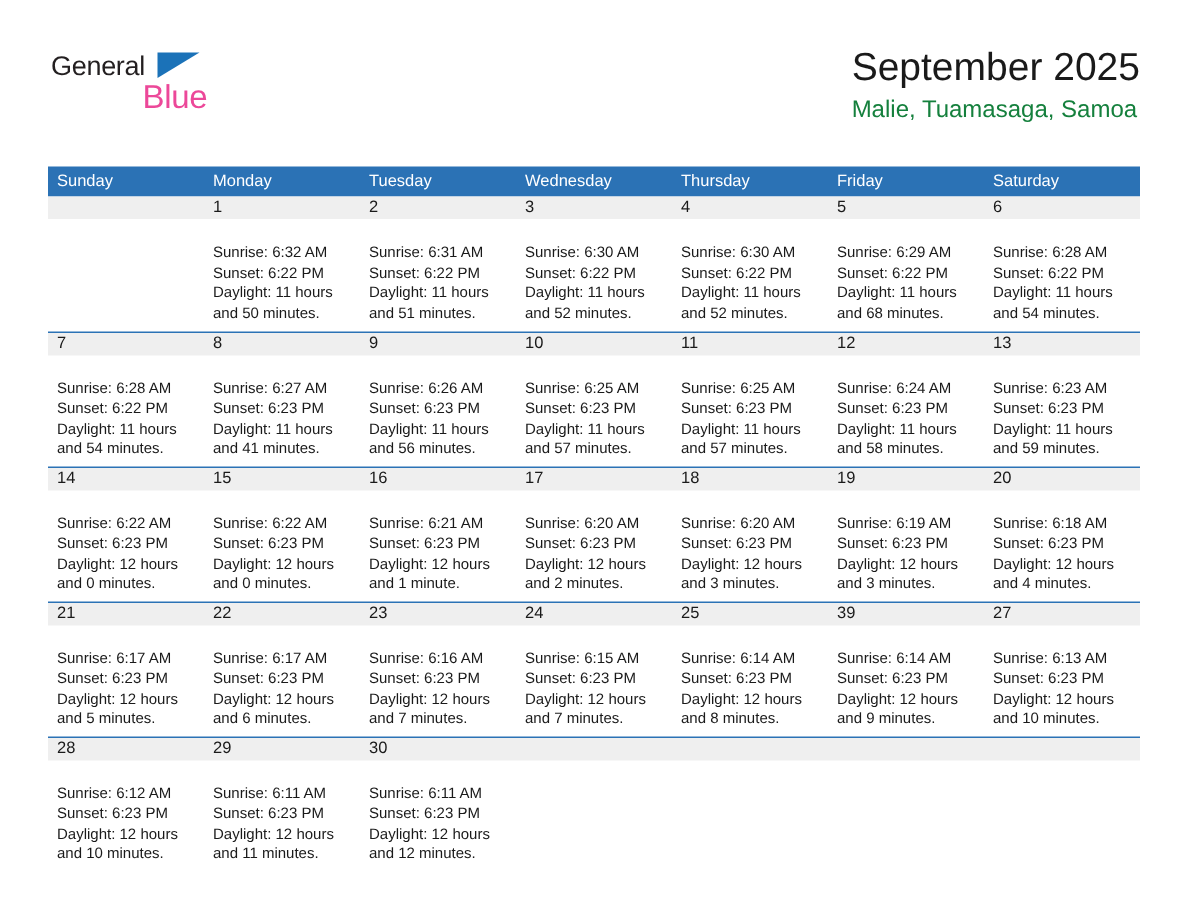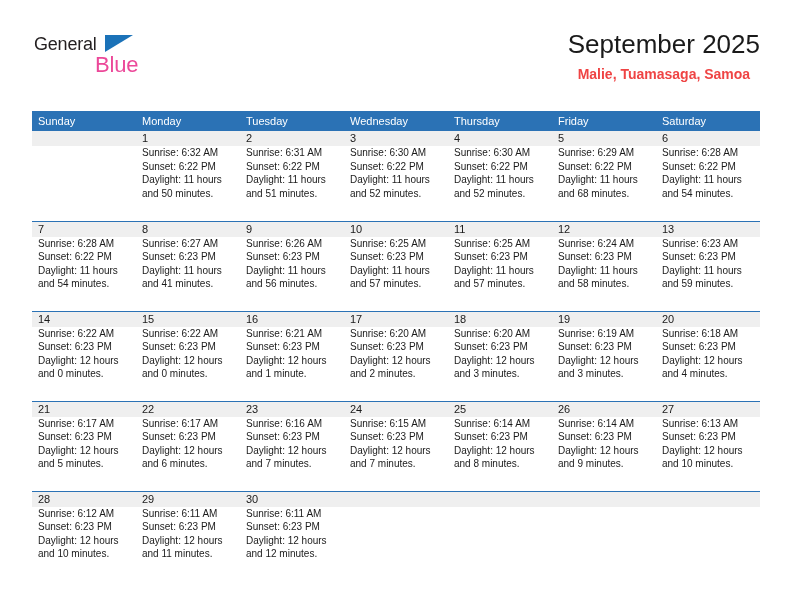--- a/index.html
+++ b/index.html
@@ -64,37 +64,36 @@
     font-size: 22px;
     line-height: 24px;
     color: #ec4899;
     letter-spacing: -0.2px;
   }
 
   .title-block {
     position: absolute;
     right: 0;
     top: 0;
-    text-align: center;
+    text-align: left;
   }
   .cal-title {
     font-size: 26px;
     line-height: 32px;
     color: #1a1a1a;
     font-weight: normal;
     margin: 0;
     white-space: nowrap;
   }
   .cal-subtitle {
-    font-size: 14px;
+    font-size: 16px;
     line-height: 20px;
-    color: #ef4444;
+    color: #15803d;
     margin: 4px 0 0 0;
     white-space: nowrap;
-    font-weight: bold;
   }
 
   
   .cal {
     position: absolute;
     left: 32px;
     top: 111px;
     width: 728px;
     border-collapse: collapse;
     table-layout: fixed;
@@ -125,21 +124,21 @@
   }
   .daynum-bar {
     background: #efefef;
     height: 15px;
     font-size: 11px;
     line-height: 15px;
     padding-left: 6px;
     color: #1a1a1a;
   }
   .cell-body {
-    padding: 0 6px 0 6px;
+    padding: 16px 6px 0 6px;
     font-size: 10px;
     line-height: 13.5px;
     color: #1a1a1a;
   }
   .cell-body div { white-space: nowrap; }
   .cell-empty .daynum-bar { background: #efefef; }
 </style>
 </head>
 <body>
 
@@ -402,21 +401,21 @@
           <td class="day-cell">
             <div class="daynum-bar">25</div>
             <div class="cell-body">
               <div>Sunrise: 6:14 AM</div>
               <div>Sunset: 6:23 PM</div>
               <div>Daylight: 12 hours</div>
               <div>and 8 minutes.</div>
             </div>
           </td>
           <td class="day-cell">
-            <div class="daynum-bar">26</div>
+            <div class="daynum-bar">39</div>
             <div class="cell-body">
               <div>Sunrise: 6:14 AM</div>
               <div>Sunset: 6:23 PM</div>
               <div>Daylight: 12 hours</div>
               <div>and 9 minutes.</div>
             </div>
           </td>
           <td class="day-cell">
             <div class="daynum-bar">27</div>
             <div class="cell-body">

